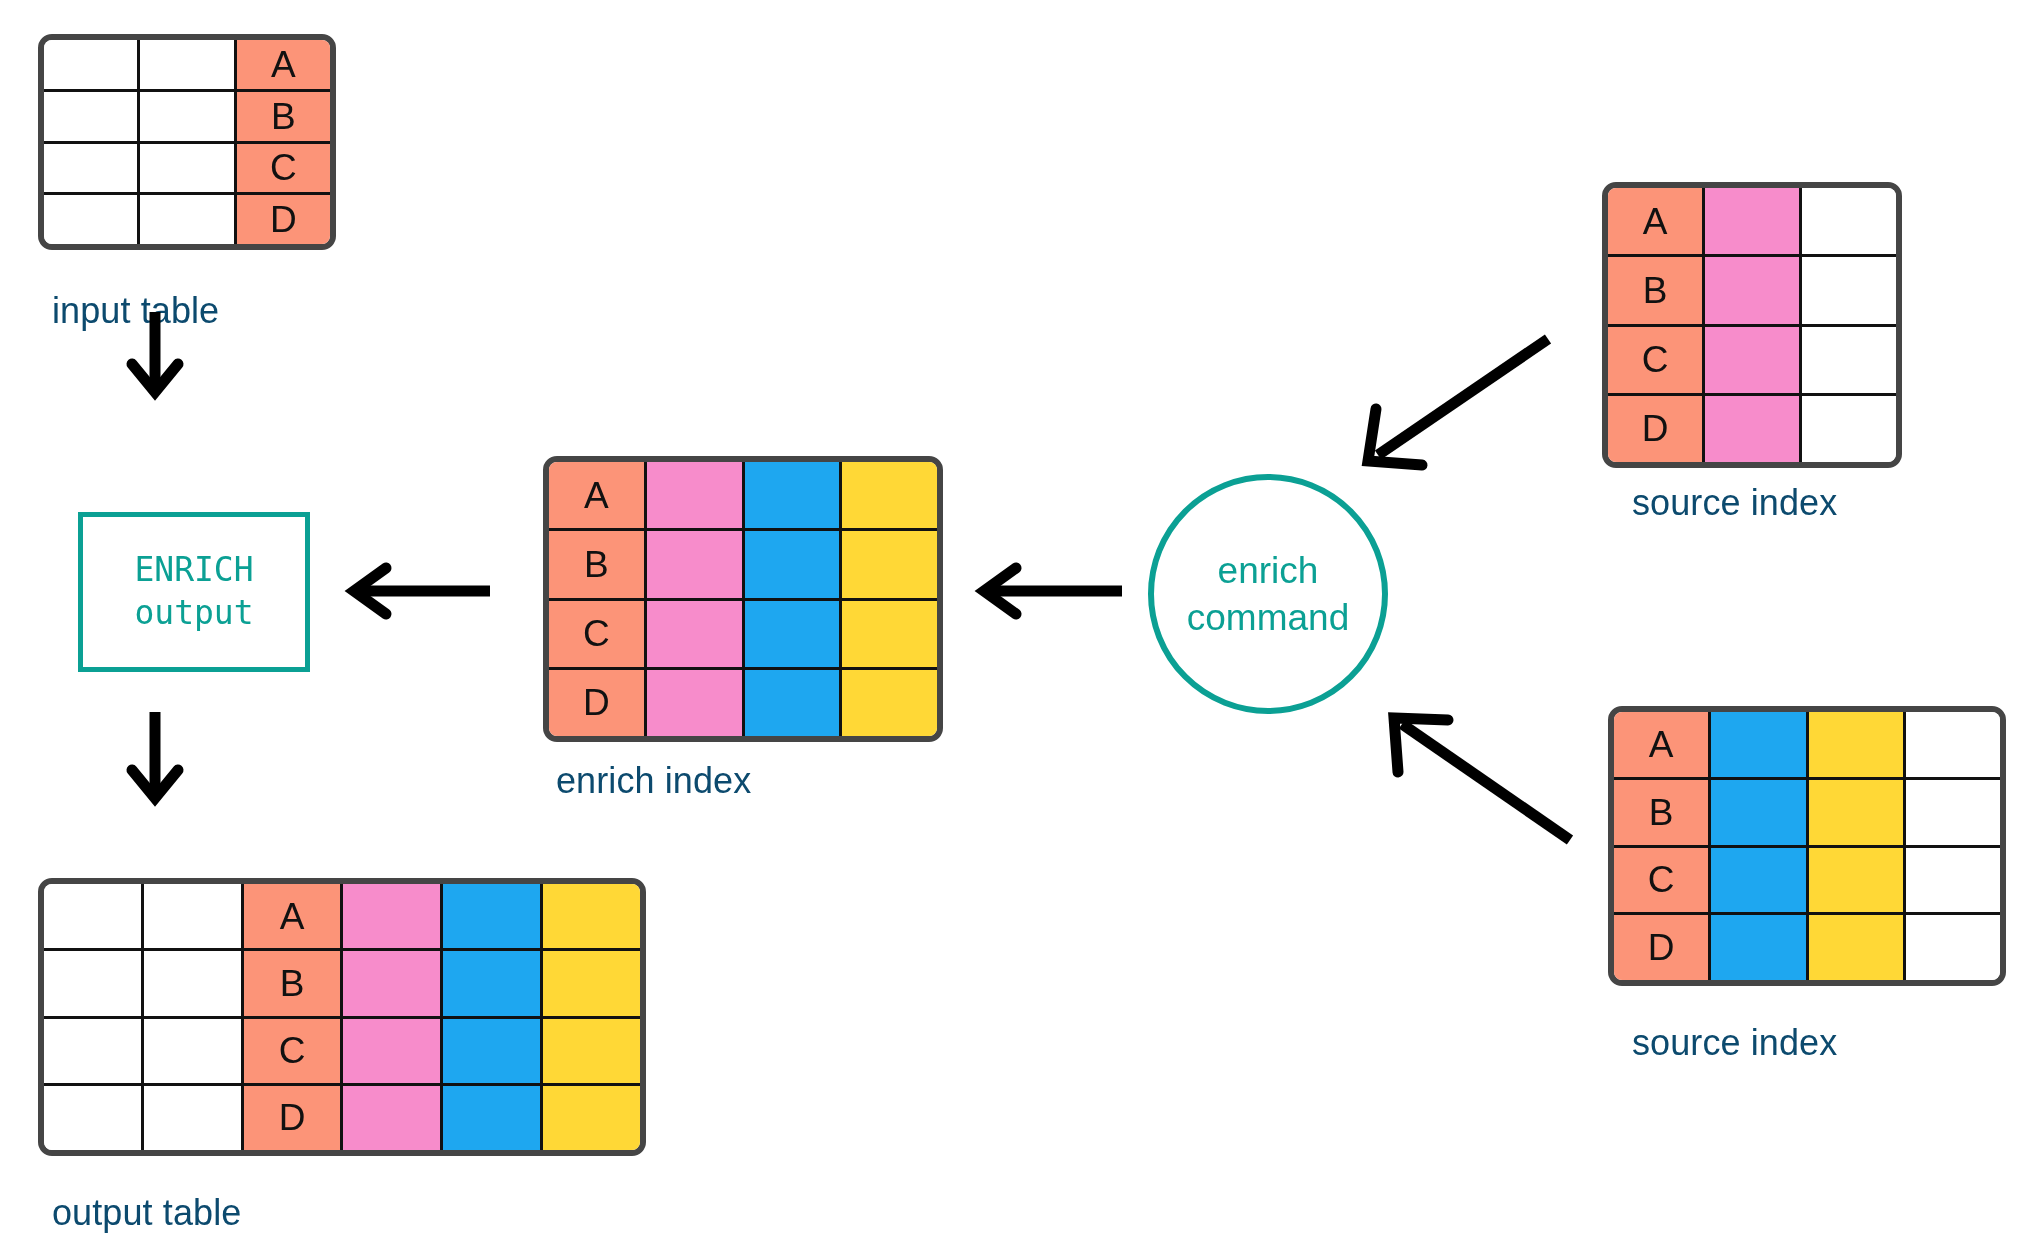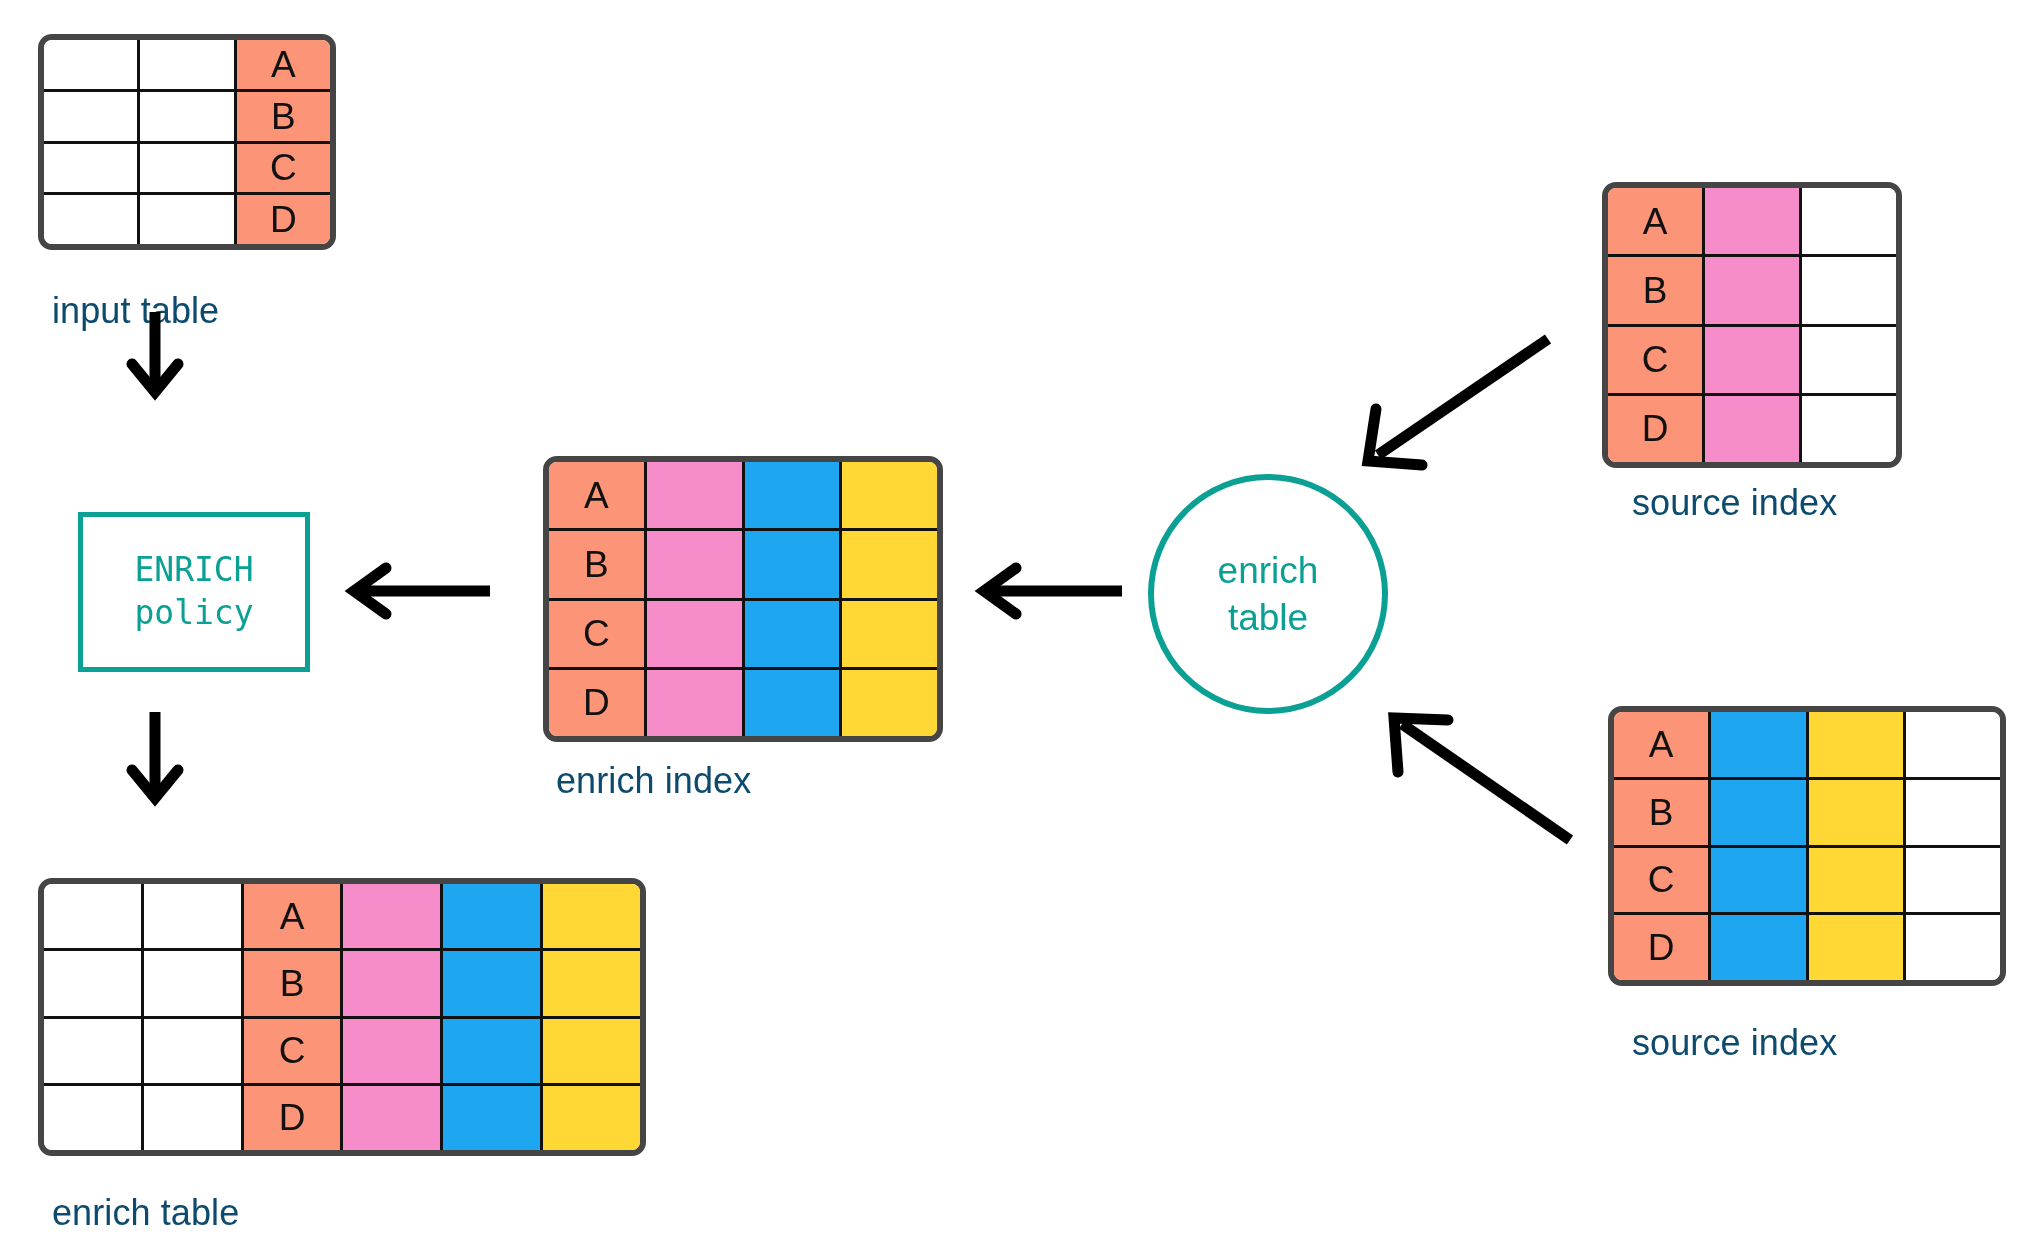--- a/index.html
+++ b/index.html
@@ -138,21 +138,21 @@
     </div>
   <div class="caption" style="left:52px; top:290px;">input table</div>
 
   <svg class="arrow-svg" style="left:125px; top:312px;" width="60" height="86" viewBox="0 0 60 86">
     <line x1="30" y1="0" x2="30" y2="74" stroke="#000000" stroke-width="11"></line>
     <polyline points="7,52 30,80 53,52" fill="none" stroke="#000000" stroke-width="11" stroke-linecap="round" stroke-linejoin="miter"></polyline>
   </svg>
 
   <div id="enrich-command-box" style="left:78px; top:512px; width:232px; height:160px;">
     <div class="cmd-line">ENRICH</div>
-    <div class="cmd-line">policy</div>
+    <div class="cmd-line">output</div>
   </div>
 
   <svg class="arrow-svg" style="left:125px; top:712px;" width="60" height="92" viewBox="0 0 60 92">
     <line x1="30" y1="0" x2="30" y2="80" stroke="#000000" stroke-width="11"></line>
     <polyline points="7,58 30,86 53,58" fill="none" stroke="#000000" stroke-width="11" stroke-linecap="round" stroke-linejoin="miter"></polyline>
   </svg>
 
   <div class="tbl" id="output-table" style="left:38px; top:878px; width:608px; height:278px;">
       <div class="trow">
         <div class="tcell c-white"></div>
@@ -180,21 +180,21 @@
       </div>
       <div class="trow">
         <div class="tcell c-white"></div>
         <div class="tcell c-white"></div>
         <div class="tcell c-salmon">D</div>
         <div class="tcell c-pink"></div>
         <div class="tcell c-blue"></div>
         <div class="tcell c-yellow"></div>
       </div>
     </div>
-  <div class="caption" style="left:52px; top:1192px;">enrich table</div>
+  <div class="caption" style="left:52px; top:1192px;">output table</div>
 
   <svg class="arrow-svg" style="left:342px; top:562px;" width="158" height="58" viewBox="0 0 158 58">
     <line x1="148" y1="29" x2="20" y2="29" stroke="#000000" stroke-width="11"></line>
     <polyline points="44,6 12,29 44,52" fill="none" stroke="#000000" stroke-width="11" stroke-linecap="round" stroke-linejoin="miter"></polyline>
   </svg>
 
   <div class="tbl" id="enrich-index-table" style="left:543px; top:456px; width:400px; height:286px;">
       <div class="trow">
         <div class="tcell c-salmon">A</div>
         <div class="tcell c-pink"></div>
@@ -222,21 +222,21 @@
     </div>
   <div class="caption" style="left:556px; top:760px;">enrich index</div>
 
   <svg class="arrow-svg" style="left:972px; top:562px;" width="160" height="58" viewBox="0 0 160 58">
     <line x1="150" y1="29" x2="20" y2="29" stroke="#000000" stroke-width="11"></line>
     <polyline points="44,6 12,29 44,52" fill="none" stroke="#000000" stroke-width="11" stroke-linecap="round" stroke-linejoin="miter"></polyline>
   </svg>
 
   <div id="enrich-policy-circle" style="left:1148px; top:474px; width:240px; height:240px;">
     <div class="pol-line">enrich</div>
-    <div class="pol-line">table</div>
+    <div class="pol-line">command</div>
   </div>
 
   <svg class="arrow-svg" style="left:1352px; top:325px;" width="210" height="150" viewBox="0 0 210 150">
     <line x1="196" y1="14" x2="26" y2="130" stroke="#000000" stroke-width="11" stroke-linecap="butt"></line>
     <polyline points="24,84 16,136 70,140" fill="none" stroke="#000000" stroke-width="11" stroke-linecap="round" stroke-linejoin="miter"></polyline>
   </svg>
 
   <div class="tbl" id="source-index-top" style="left:1602px; top:182px; width:300px; height:286px;">
       <div class="trow">
         <div class="tcell c-salmon">A</div>

